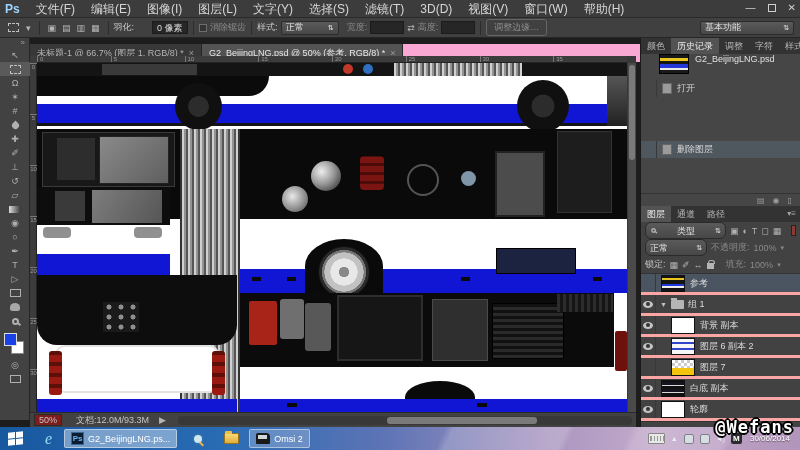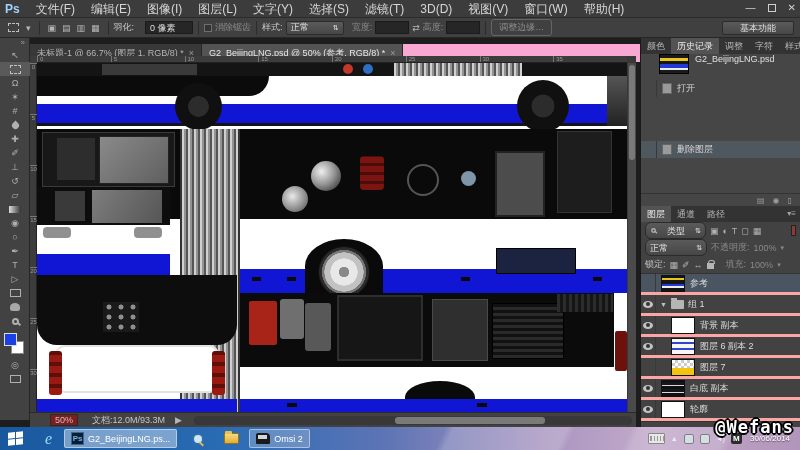--- a/index.html
+++ b/index.html
@@ -71,21 +71,21 @@
   #vscroll { position:absolute; left:598px; top:7px; width:8px; height:349px; background:#4a4a4a; }
   #vscroll .thumb { position:absolute; left:1px; top:2px; width:6px; height:95px; background:#7a7a7a; border-radius:3px; }
 
   
   .circ { border-radius:50%; }
   .bellows { background:repeating-linear-gradient(90deg,#d0d0d0 0 2px,#939393 2px 4px,#555 4px 6px); }
 
   
   #statusbar { left:30px; top:412px; width:606px; height:15px; background:#424242;
     display:flex; align-items:center; font-size:9px; color:#c5c5c5; border-top:1px solid #2a2a2a; }
-  .st-field { background:#7f1d1d; border:1px solid #2a2a2a; padding:0 4px; margin-left:20px; height:12px; line-height:11px; }
+  .st-field { background:#7f1d1d; border:1px solid #2a2a2a; padding:0 4px; margin-left:4px; height:12px; line-height:11px; }
   .st-doc { margin-left:14px; }
   .st-arrow { margin-left:10px; color:#b5b5b5; }
   #hscroll { position:relative; flex:1; height:9px; margin:0 4px 0 12px; background:#383838; border-radius:4px; }
   #hscroll .thumb { position:absolute; left:46%; top:1px; width:150px; height:7px; background:#7a7a7a; border-radius:3px; }
 
   
   #rightcol { left:640px; top:38px; width:160px; height:389px; background:#424242; border-left:1px solid #1a1a1a; }
   .ptabs { height:16px; background:#333; display:flex; align-items:stretch; font-size:9px; color:#b8b8b8; }
   .ptab { padding:0 6px; line-height:16px; white-space:nowrap; }
   .ptab.active { background:#535353; color:#ececec; }
@@ -95,21 +95,21 @@
   .hist-well { width:16px; align-self:stretch; border-right:1px solid #383838; display:flex; align-items:center; justify-content:center; }
   .hist-ico { width:10px; height:11px; background:#9a9a9a; border:1px solid #666; margin:0 5px; }
   .snap-row { display:flex; height:26px; font-size:9px; color:#e0e0e0; }
   .snap-thumb { width:30px; height:20px; margin:0 6px 0 18px; border:1px solid #000;
     background:linear-gradient(#1a1a1a 0 18%,#e8c520 18% 32%,#15160f 32% 52%,#2238d8 52% 72%,#ececec 72% 82%,#1a1a1a 82%); }
   .panel-botbar { height:13px; display:flex; justify-content:flex-end; gap:8px; align-items:center;
     padding-right:8px; color:#9f9f9f; font-size:8px; border-top:1px solid #333; }
   .filter-row,.blend-row,.lock-row { display:flex; align-items:center; height:17px;
     padding:0 4px; gap:4px; font-size:9px; color:#c5c5c5; }
   .mini-drop { background:linear-gradient(#5a5a5a,#474747); border:1px solid #2b2b2b; border-radius:6px;
-    height:17px; line-height:12px; padding:0 4px; display:flex; gap:10px; align-items:center; color:#e2e2e2; }
+    height:17px; line-height:12px; padding:0 4px; display:flex; gap:20px; align-items:center; color:#e2e2e2; }
   .f-ico { color:#b2b2b2; font-size:9px; }
   .layer-row { display:flex; align-items:center; height:21px; border-bottom:3px solid #fca5a5;
     font-size:9px; color:#dcdcdc; }
   .layer-row.sel { background:#4b5561; }
   .eye-well { width:15px; align-self:stretch; border-right:1px solid #383838;
     display:flex; align-items:center; justify-content:center; }
   .eye { width:10px; height:7px; background:#c3c3c3; border-radius:50%; position:relative; }
   .eye::after { content:""; position:absolute; left:3px; top:1.5px; width:4px; height:4px;
     background:#333; border-radius:50%; }
   .lthumb { width:24px; height:17px; border:1px solid #111; background:#fff; margin:0 5px; flex:none; }
@@ -201,38 +201,38 @@
   <div id="optionsbar" class="abs">
     <span class="marquee-ico"></span>
     <span class="ob-icon">▾</span>
     <span class="ob-sep"></span>
     <span class="ob-icon">▣</span>
     <span class="ob-icon">▤</span>
     <span class="ob-icon">▥</span>
     <span class="ob-icon">▦</span>
     <span class="ob-sep"></span>
     <span>羽化:</span>
-    <span class="ob-field" style="width:48px;margin-left:11px;">0 像素</span>
+    <span class="ob-field" style="width:36px;margin-left:18px;">0 像素</span>
     <span class="ob-sep"></span>
     <span class="cbx"></span>
     <span class="dim">消除锯齿</span>
     <span class="ob-sep"></span>
     <span>样式:</span>
     <span class="ob-drop" style="width:58px;margin-left:3px;">
       <span>正常</span>
       <span style="margin-left:auto;font-size:7px;">⇅</span>
     </span>
     <span class="dim" style="margin-left:8px;">宽度:</span>
     <span class="ob-field" style="width:34px;margin-left:3px;"></span>
     <span class="ob-icon">⇄</span>
     <span class="dim">高度:</span>
     <span class="ob-field" style="width:34px;margin-left:3px;"></span>
     <span class="ob-sep"></span>
     <span class="ob-btn">调整边缘…</span>
-    <span class="ob-drop" style="margin-left:auto;margin-right:6px;width:72px;flex-direction:column;">
+    <span class="ob-drop" style="margin-left:auto;margin-right:6px;width:94px;">
       <span>基本功能</span>
       <span style="margin-left:auto;font-size:7px;">⇅</span>
     </span>
   </div>
 
   <div id="toolspanel" class="abs">
     <div class="tools-head">»</div>
     <div class="tool">↖</div>
     <div class="tool active">
         <span class="marquee-ico" style="margin:0;"></span>

